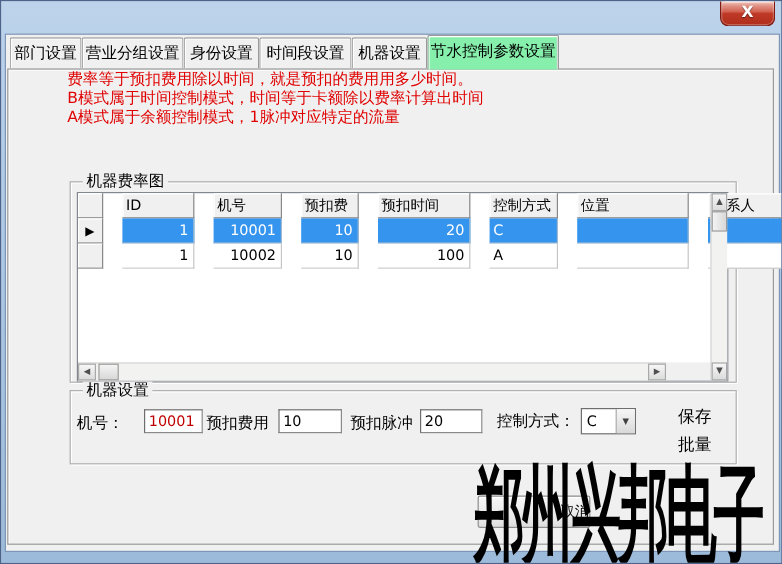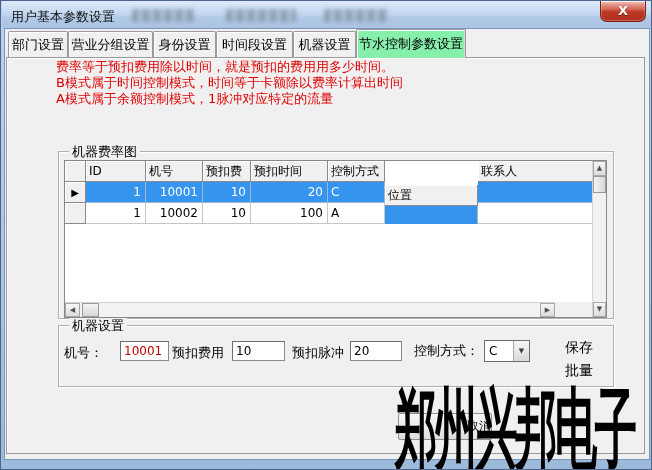--- a/index.html
+++ b/index.html
@@ -60,30 +60,30 @@
     box-shadow:inset 1px 1px 0 #ffffff, 1px 1px 0 #ffffff; }
   .groupbox .gb-label { position:absolute; top:-8px; left:10px; background:#f0f0f0;
     padding:0 3px; font-size:13px; color:#000; line-height:15px; }
   .gb-rate { left:53px; top:122px; width:556px; height:168px; }
   .gb-machine { left:53px; top:296px; width:556px; height:62px; }
 
   
   .grid { position:absolute; left:5px; top:8px; width:543px; height:158px;
     border:1px solid #828790; background:#fff; display:flex; }
   .grid-left { width:527px; display:flex; flex-direction:column; }
-  .grow { display:flex; height:21px; flex-shrink:0; }
+  .grow { display:flex; height:21px; flex-shrink:0;gap:16px; }
   .gcell { height:21px; font-size:12px; line-height:20px; overflow:hidden; flex-shrink:0; }
   .hcell { background:#f0f0f0; border-right:1px solid #898989; border-bottom:1px solid #898989;
     box-shadow:inset 1px 1px 0 #ffffff; padding-left:3px; color:#000; }
   .dcell { background:#fff; border-right:1px solid #c6c6c6; border-bottom:1px solid #c6c6c6; color:#000; }
   .sel .dcell { background:#3494ee; color:#fff; border-right-color:#9fb8cf; border-bottom-color:#9fb8cf; }
   .selcell { background:#f0f0f0; border-right:1px solid #898989; border-bottom:1px solid #898989;
     box-shadow:inset 1px 1px 0 #ffffff; text-align:center; color:#000; }
   .c0 { width:21px; } .c1 { width:60px; } .c2 { width:57px; } .c3 { width:48px; }
-  .c4 { width:77px; } .c5 { width:57px; } .c6 { width:93px;margin-top:24px; } .c7 { width:114px; border-right:none; }
+  .c4 { width:77px; } .c5 { width:57px; } .c6 { width:93px; } .c7 { width:114px; border-right:none; }
   .num { text-align:right; padding-right:4px; }
   .txt { text-align:left; padding-left:3px; }
   .row-arrow { font-size:10px; line-height:20px; }
   .grid-filler { flex:1; background:#fff; }
 
   
   .sb-btn { background:linear-gradient(180deg,#f6f6f6,#dcdcdc); border:1px solid #a8a8a8;
     color:#4f4f4f; font-size:7px; text-align:center; cursor:pointer; flex-shrink:0; }
   .vsb { width:15px; background:#f2f2f0; display:flex; flex-direction:column; border-left:1px solid #d5d5d5; }
   .vsb .sb-btn { height:15px; line-height:13px; }
@@ -118,26 +118,20 @@
   
   .watermark { position:absolute; left:394px; top:370px; z-index:50; color:#000;
     font-size:50px; font-weight:bold; white-space:nowrap; letter-spacing:-3px;
     transform:scale(0.85,1.78); transform-origin:left top; pointer-events:none; }
 </style>
 </head>
 <body>
 
 <div class="window">
 
-  <div class="titlebar">
-    <span class="title-text">用户基本参数设置</span>
-    <span class="redact r1"></span>
-    <span class="redact r2"></span>
-    <span class="redact r3"></span>
-  </div>
   <div class="close-btn">
     <div class="close-x">X</div>
   </div>
 
   <div class="client">
 
     <div class="tab t1">营业分组设置</div>
     <div class="tab t0">部门设置</div>
     <div class="tab t2">身份设置</div>
     <div class="tab t3">时间段设置</div>

